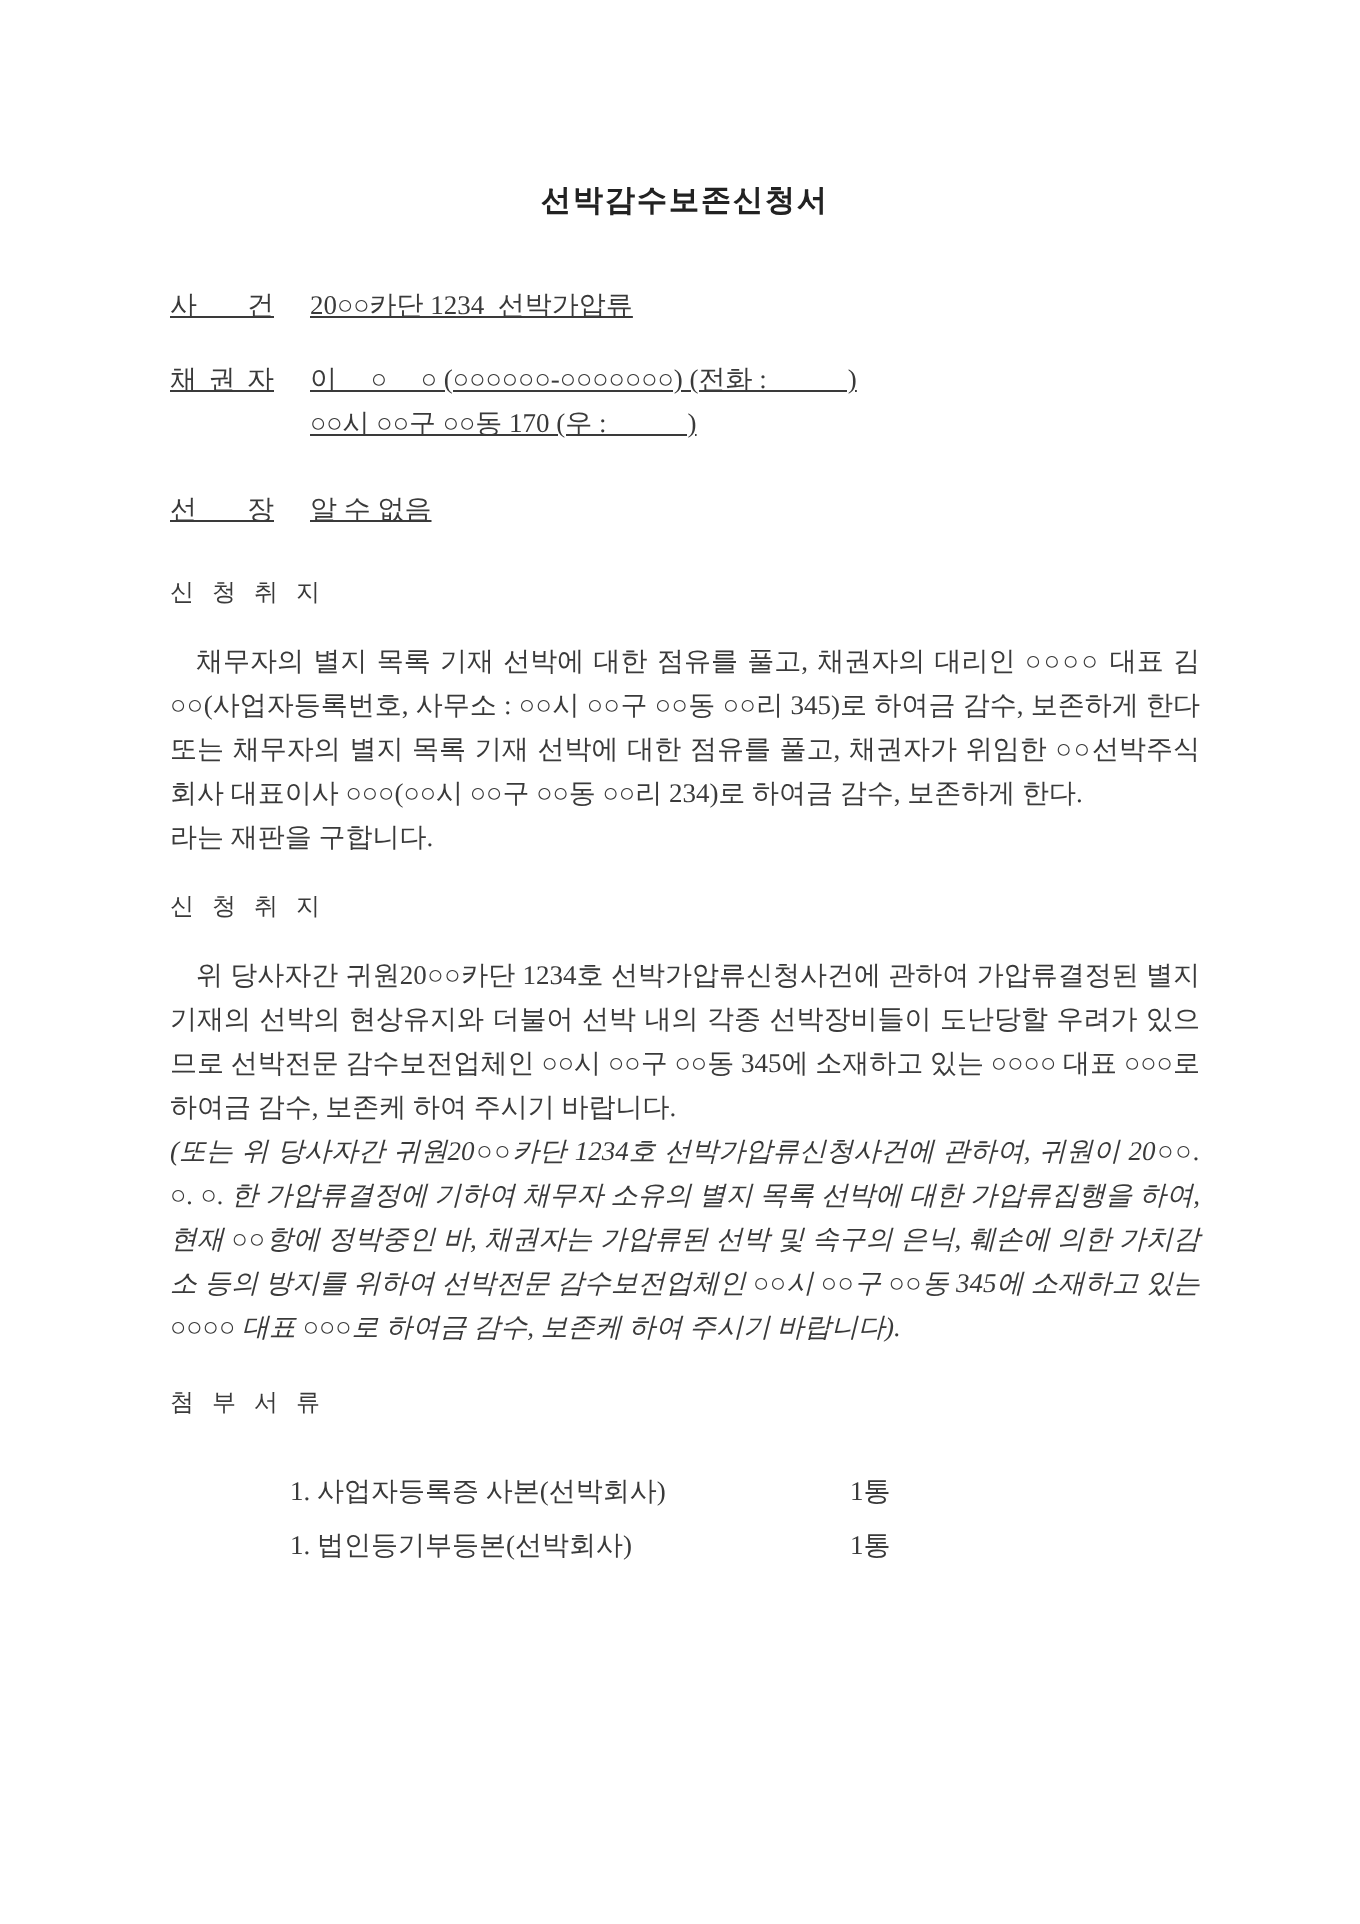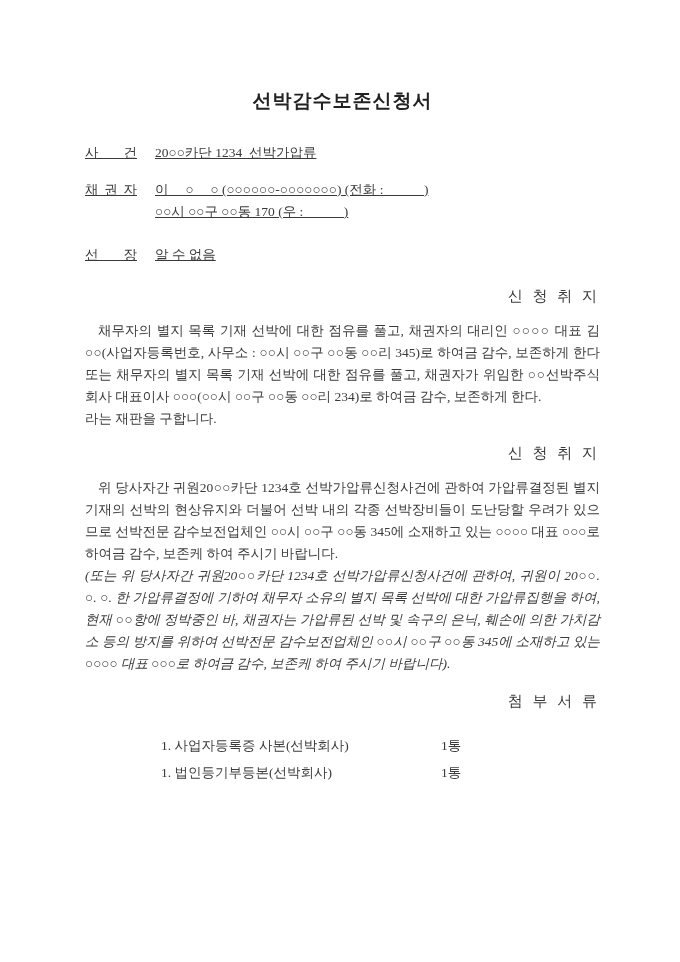--- a/index.html
+++ b/index.html
@@ -12,21 +12,21 @@
     background: #ffffff;
     color: #3a3a3a;
     font-family: "Liberation Serif", "DejaVu Serif", serif;
     font-size: 13.5px;
     padding: 90px 80px 0 85px;
     overflow: hidden;
   }
   .doc-title {
     text-align: center;
     font-family: "Liberation Sans", "DejaVu Sans", sans-serif;
-    font-size: 19px;
+    font-size: 15px;
     font-weight: 700;
     color: #222222;
     letter-spacing: 1px;
     line-height: 22px;
   }
   .info-block { margin-top: 30px; text-decoration: underline; }
   .info-row { display: flex; line-height: 22px; }
   .info-label {
     display: inline-block;
     width: 52px;
@@ -34,41 +34,41 @@
     text-align: justify;
     text-align-last: justify;
     white-space: normal;
   }
   .info-gap { width: 18px; flex: none; }
   .info-value { white-space: pre-wrap; flex: 1; }
   .group-creditor, .group-debtor { margin-top: 15px; }
   .group-captain { margin-top: 21px; }
   .section-heading {
     margin-top: 19px;
-    text-align: right;
+    text-align: left;
     letter-spacing: 3px;
     line-height: 22px;
-    font-size: 15px;
+    font-size: 12px;
     color: #3a3a3a;
     font-weight: 400;
   }
   .heading-2 { margin-top: 12px; }
   .heading-attach { margin-top: 15px; }
   .body-text {
     margin-top: 13px;
     text-align: justify;
     line-height: 22px;
     white-space: pre-wrap;
   }
   .body-indent { text-indent: 13px; }
   .body-cont { margin-top: 0; font-style: italic; }
   .closing-line { line-height: 22px; margin-top: 0; }
   .attach-list { margin-left: 60px; margin-top: 20px; }
   .attach-row { display: flex; line-height: 27px; }
-  .attach-name { width: 280px; flex: none; margin-left: 16px; }
+  .attach-name { width: 280px; flex: none; }
   .attach-count { flex: none; }
 </style>
 </head>
 <body>
 
 <div class="page">
 
   <div class="doc-title">선박감수보존신청서</div>
 
   <div class="info-block">

